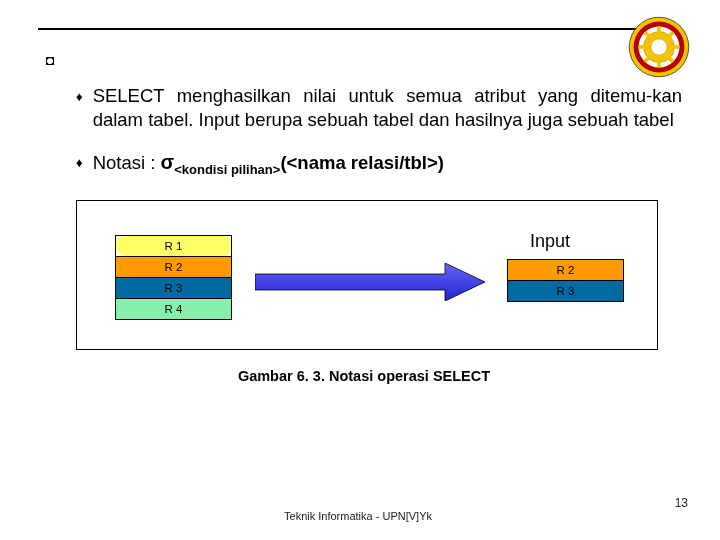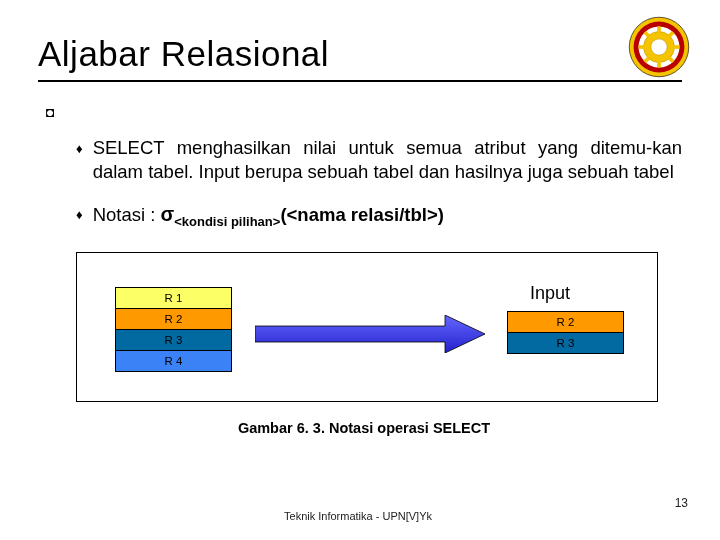--- a/index.html
+++ b/index.html
@@ -108,24 +108,24 @@
     border: 1px solid #000;
     width: 116px;
     height: 21px;
     font-size: 11.5px;
     text-align: center;
     vertical-align: middle;
     padding: 0;
   }
   .tbl.left { left: 38px; top: 34px; }
   .tbl.right { left: 430px; top: 58px; }
-  .r-yellow { background: #fcff66; }
+  .r-yellow { background: #fcff66; border-radius: 9px; }
   .r-orange { background: #ff9900; }
   .r-blue   { background: #0369a1; }
-  .r-green  { background: #3b82f6; margin-left: 12px; }
+  .r-green  { background: #86efac; margin-left: 12px; }
   .arrow-wrap {
     position: absolute;
     left: 178px;
     top: 62px;
     width: 230px;
     height: 38px;
   }
   .hasil {
     position: absolute;
     left: 453px;
@@ -175,21 +175,20 @@
         <rect x="17" y="47" width="10" height="6"></rect>
         <rect x="73" y="47" width="10" height="6"></rect>
         <rect x="26" y="26" width="9" height="6" transform="rotate(45 30 29)"></rect>
         <rect x="65" y="26" width="9" height="6" transform="rotate(-45 70 29)"></rect>
         <rect x="26" y="68" width="9" height="6" transform="rotate(-45 30 71)"></rect>
         <rect x="65" y="68" width="9" height="6" transform="rotate(45 70 71)"></rect>
       </g>
     </svg>
   </div>
 
-  <h1 class="title">Aljabar Relasional</h1>
   <div class="hr"></div>
 
   <div class="body">
     <div class="row-top">
       <span class="bullet-top">◘</span>
     </div>
 
     <div class="sub">
       <div class="sub-row">
         <span class="dia">♦</span>

